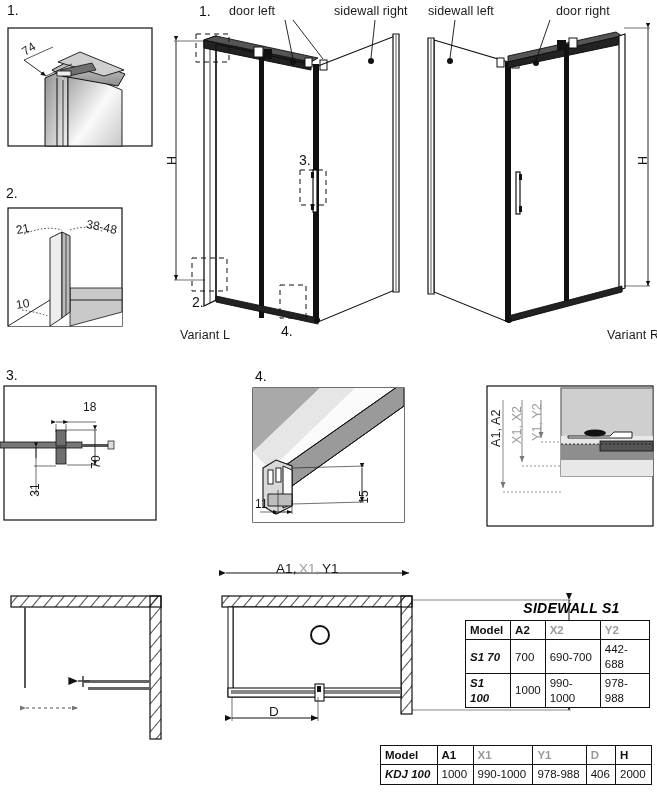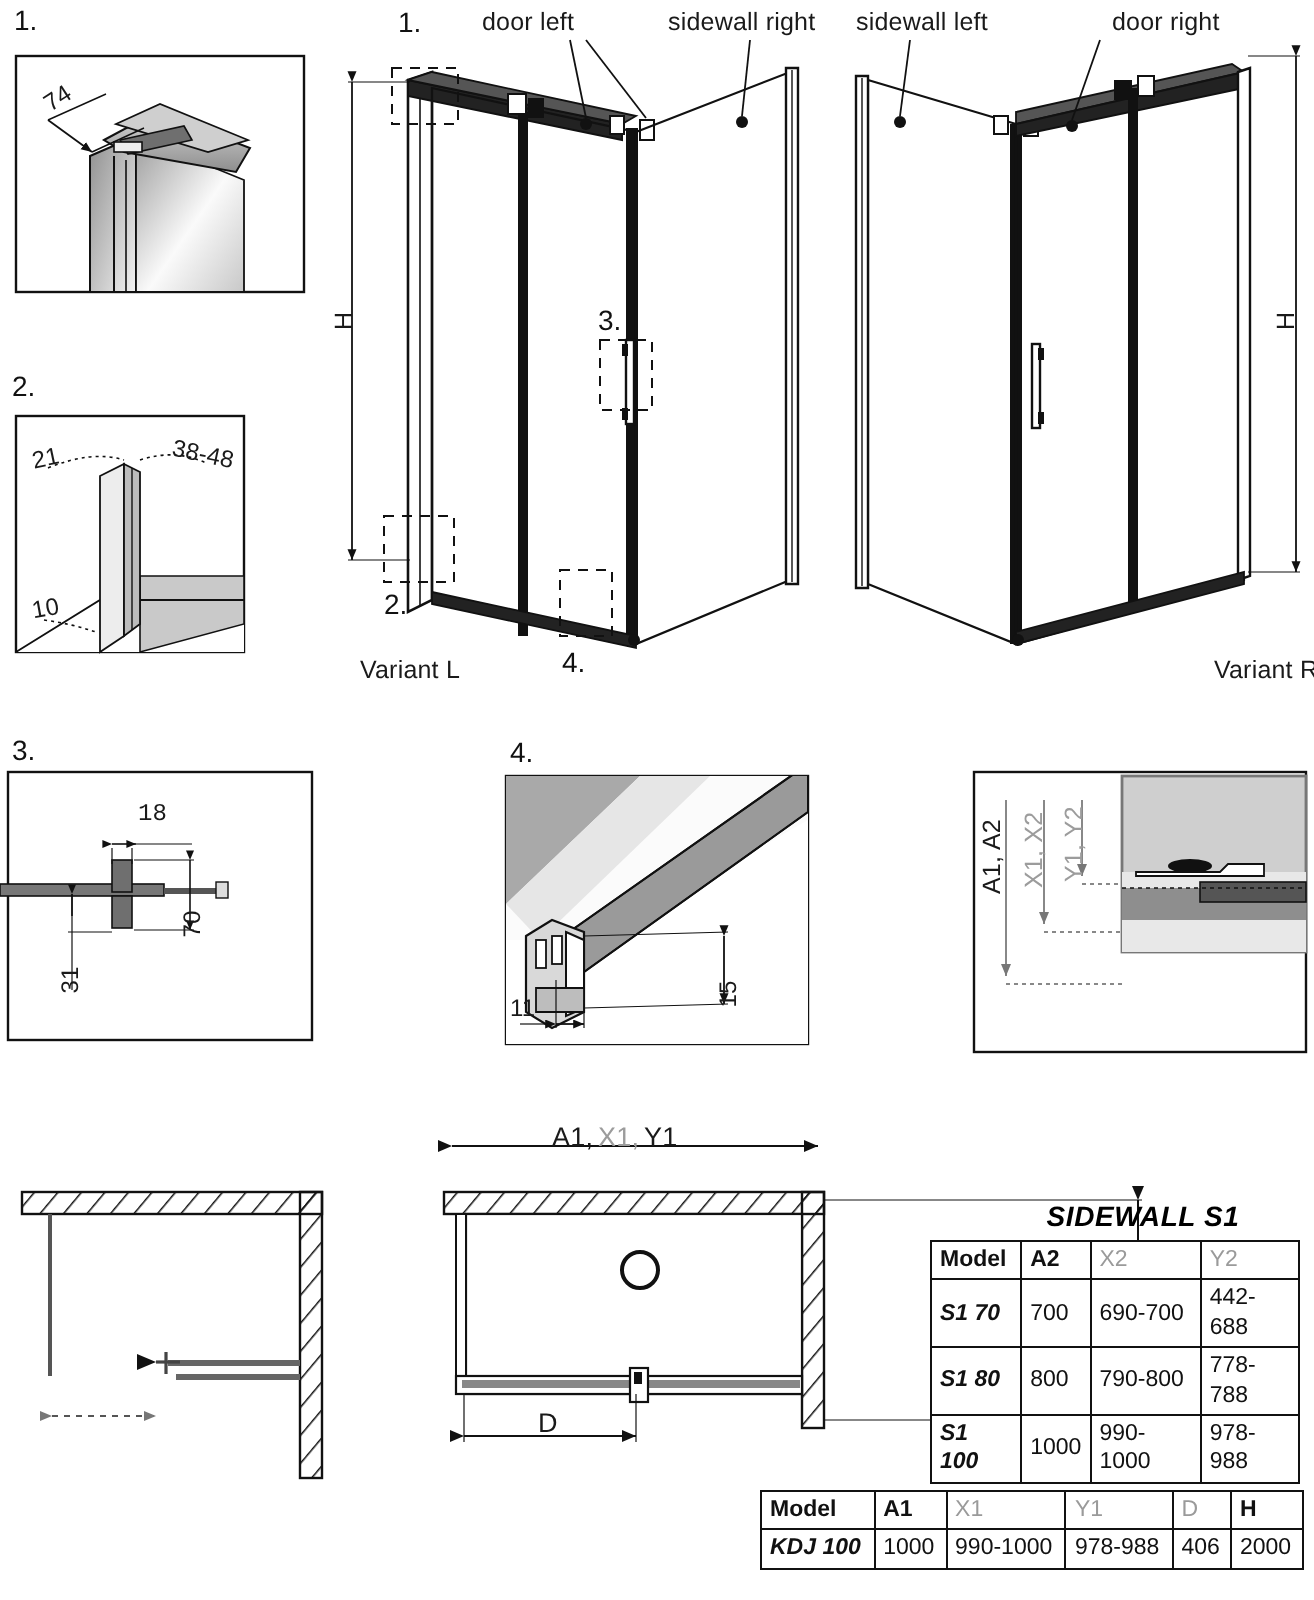--- a/index.html
+++ b/index.html
@@ -11,21 +11,21 @@
   .lbl.num{font-size:12px;}
   .step{position:absolute;font-size:14px;color:#111;}
   
   .tbl-wrap{position:absolute;}
   .tbl-title{text-align:center;font-weight:bold;font-style:italic;font-size:14px;
              letter-spacing:.3px;margin-bottom:4px;color:#000;}
   table.spec{border-collapse:collapse;font-size:11.5px;background:#fff;}
   table.spec td,table.spec th{border:1.4px solid #111;text-align:left;
         padding:2px 4px;font-weight:normal;color:#111;line-height:1.25;}
   table.spec th{font-weight:bold;font-size:11.5px;}
-  table.spec th.dim{color:#9a9a9a;font-weight:normal;}
+  table.spec th.dim{color:#9a9a9a;font-weight:bold;}
   table.spec td.model{font-weight:bold;font-style:italic;}
   .gray{color:#9c9c9c;}
 </style>
 </head>
 <body>
 
 <div class="sheet">
 
 <svg width="657" height="800" viewBox="0 0 657 800">
   <defs>
@@ -302,36 +302,36 @@
 <span class="step" style="left:6px;top:185px;">2.</span>
 <span class="step" style="left:6px;top:367px;">3.</span>
 <span class="step" style="left:255px;top:368px;">4.</span>
 
 <span class="lbl num" style="left:22px;top:42px;transform:rotate(-33deg);">74</span>
 
 <span class="lbl num" style="left:16px;top:222px;transform:rotate(-12deg);">21</span>
 <span class="lbl num" style="left:86px;top:220px;transform:rotate(12deg);">38-48</span>
 <span class="lbl num" style="left:16px;top:297px;transform:rotate(-10deg);">10</span>
 
-<span class="lbl num" style="left:69px;top:400px;font-family:Liberation Mono, monospace;">18</span>
+<span class="lbl num" style="left:83px;top:400px;">18</span>
 <span class="lbl num" style="left:89px;top:455px;transform:rotate(-90deg);">70</span>
 <span class="lbl num" style="left:28px;top:483px;transform:rotate(-90deg);">31</span>
 
 <span class="lbl num" style="left:255px;top:497px;">11</span>
 <span class="lbl num" style="left:357px;top:490px;transform:rotate(-90deg);">15</span>
 
 <span class="lbl" style="left:489px;top:447px;transform:rotate(-90deg);transform-origin:left top;">A1, A2</span>
 <span class="lbl gray" style="left:510px;top:444px;transform:rotate(-90deg);transform-origin:left top;">X1, X2</span>
 <span class="lbl gray" style="left:530px;top:441px;transform:rotate(-90deg);transform-origin:left top;">Y1, Y2</span>
 
 <span class="step" style="left:199px;top:3px;">1.</span>
 <span class="step" style="left:192px;top:294px;">2.</span>
 <span class="step" style="left:299px;top:152px;">3.</span>
 <span class="step" style="left:281px;top:323px;">4.</span>
-<span class="lbl" style="left:241px;top:4px;">door left</span>
+<span class="lbl" style="left:229px;top:4px;">door left</span>
 <span class="lbl" style="left:334px;top:4px;">sidewall right</span>
 <span class="lbl" style="left:165px;top:165px;transform:rotate(-90deg);transform-origin:left top;">H</span>
 <span class="lbl" style="left:180px;top:328px;text-align:center;">Variant L</span>
 
 <span class="lbl" style="left:428px;top:4px;">sidewall left</span>
 <span class="lbl" style="left:556px;top:4px;">door right</span>
 <span class="lbl" style="left:636px;top:165px;transform:rotate(-90deg);transform-origin:left top;">H</span>
 <span class="lbl" style="left:607px;top:328px;">Variant R</span>
 
 <span class="lbl" style="left:276px;top:561px;font-size:13.5px;">A1,</span>
@@ -354,26 +354,20 @@
         <th class="dim">X2</th>
         <th class="dim">Y2</th>
       </tr>
     </thead>
     <tbody>
       <tr>
         <td class="model">S1 70</td>
         <td>700</td>
         <td>690-700</td>
         <td>442-688</td>
-      </tr>
-      <tr>
-        <td class="model">S1 80</td>
-        <td>800</td>
-        <td>790-800</td>
-        <td>778-788</td>
       </tr>
       <tr>
         <td class="model">S1 100</td>
         <td>1000</td>
         <td>990-1000</td>
         <td>978-988</td>
       </tr>
     </tbody>
   </table>
 </div>

